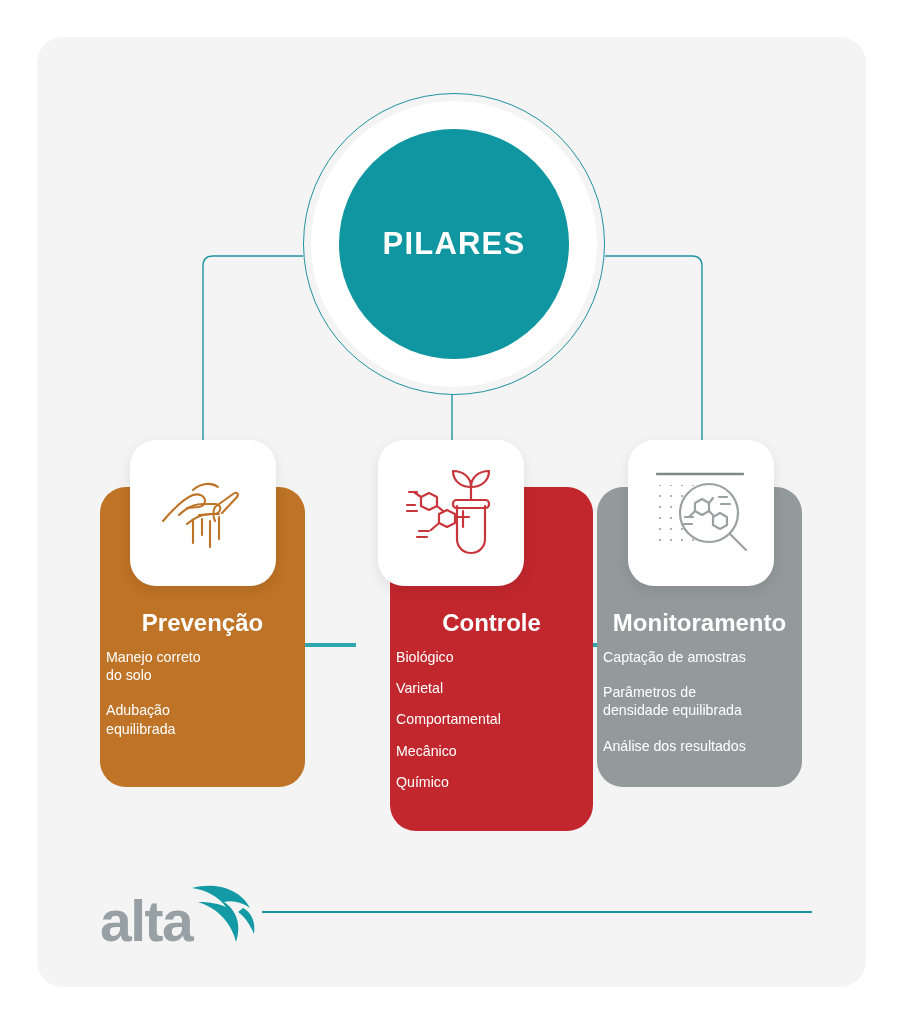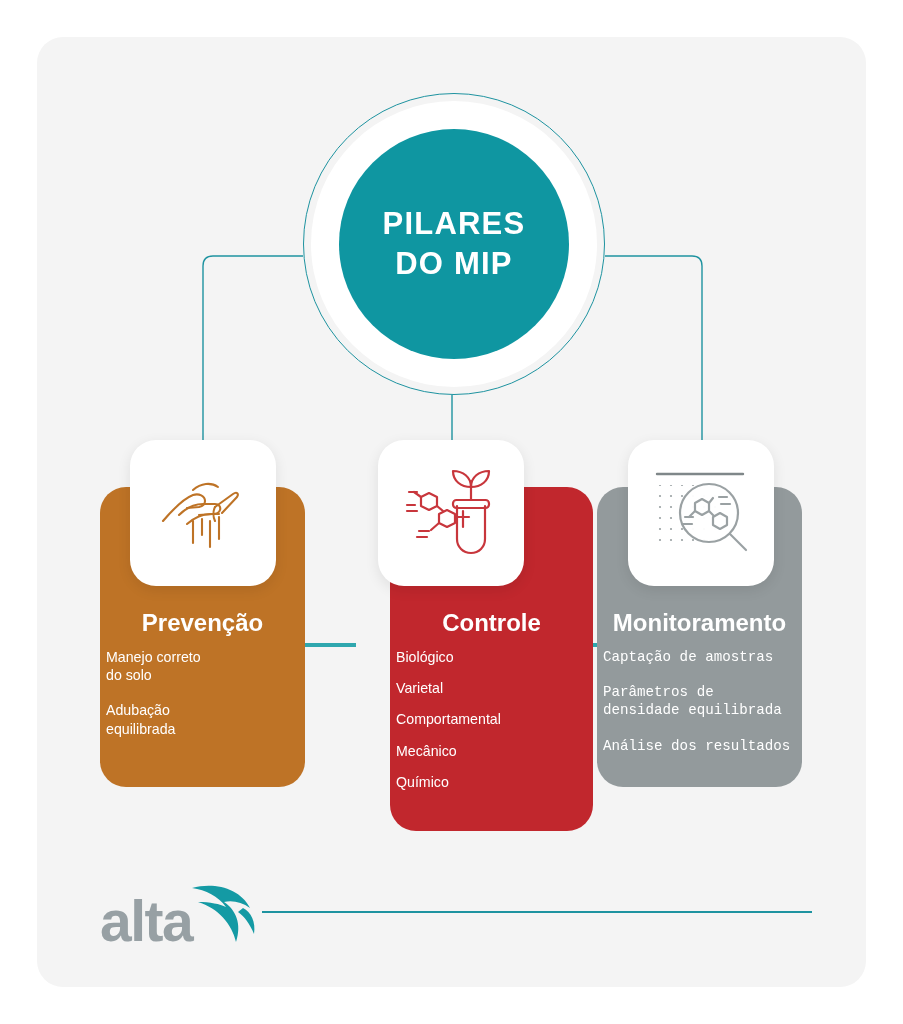--- a/index.html
+++ b/index.html
@@ -106,21 +106,21 @@
   .pillar-items {
     position: absolute;
     left: 6px;
     width: calc(100% - 12px);
     color: #ffffff;
     font-size: 14.2px;
     line-height: 1.28;
   }
   .pillar.prevencao .pillar-items { top: 161px; }
   .pillar.controle .pillar-items { top: 161px; }
-  .pillar.monitoramento .pillar-items { top: 161px; font-family: Liberation Mono, monospace; }
+  .pillar.monitoramento .pillar-items { top: 161px; }
 
   .pillar-item { margin-bottom: 17px; }
   .pillar.controle .pillar-item { margin-bottom: 13px; }
   .pillar-item:last-child { margin-bottom: 0; }
 
   
   .icon-tile {
     position: absolute;
     width: 146px;
     height: 146px;
@@ -177,21 +177,20 @@
 
     <path d="M 300 645 L 356 645" fill="none" stroke="#2fa7ae" stroke-width="4"></path>
 
     <path d="M 548 645 L 603 645" fill="none" stroke="#2fa7ae" stroke-width="4"></path>
   </svg>
 
   <div class="hub-outline"></div>
   <div class="hub-ring"></div>
   <div class="hub-core">
     <div class="line">PILARES</div>
-    <div class="line">DO MIP</div>
   </div>
 
   <div class="pillar prevencao">
     <div class="pillar-title">Prevenção</div>
     <div class="pillar-items">
       <div class="pillar-item" style="white-space:pre-line">Manejo correto
 do solo</div>
       <div class="pillar-item" style="white-space:pre-line">Adubação
 equilibrada</div>
     </div>

